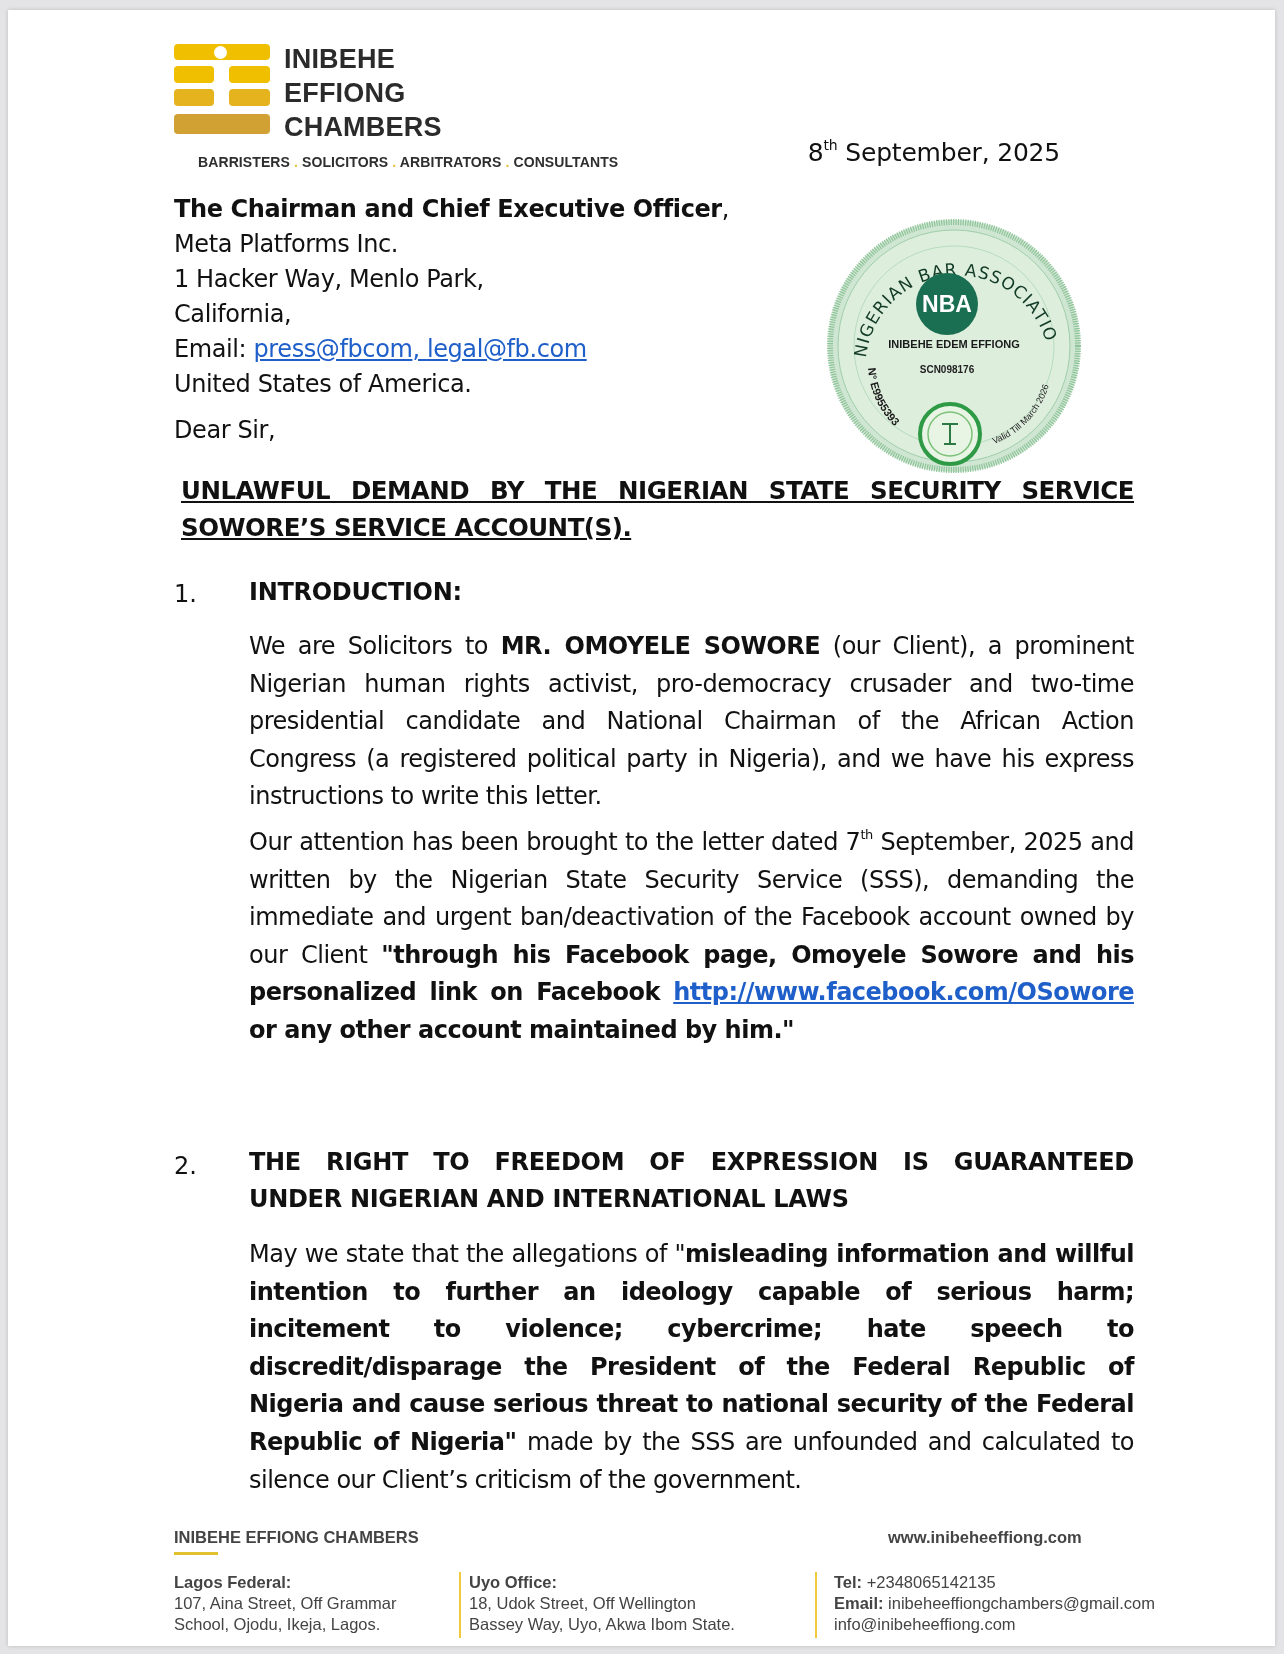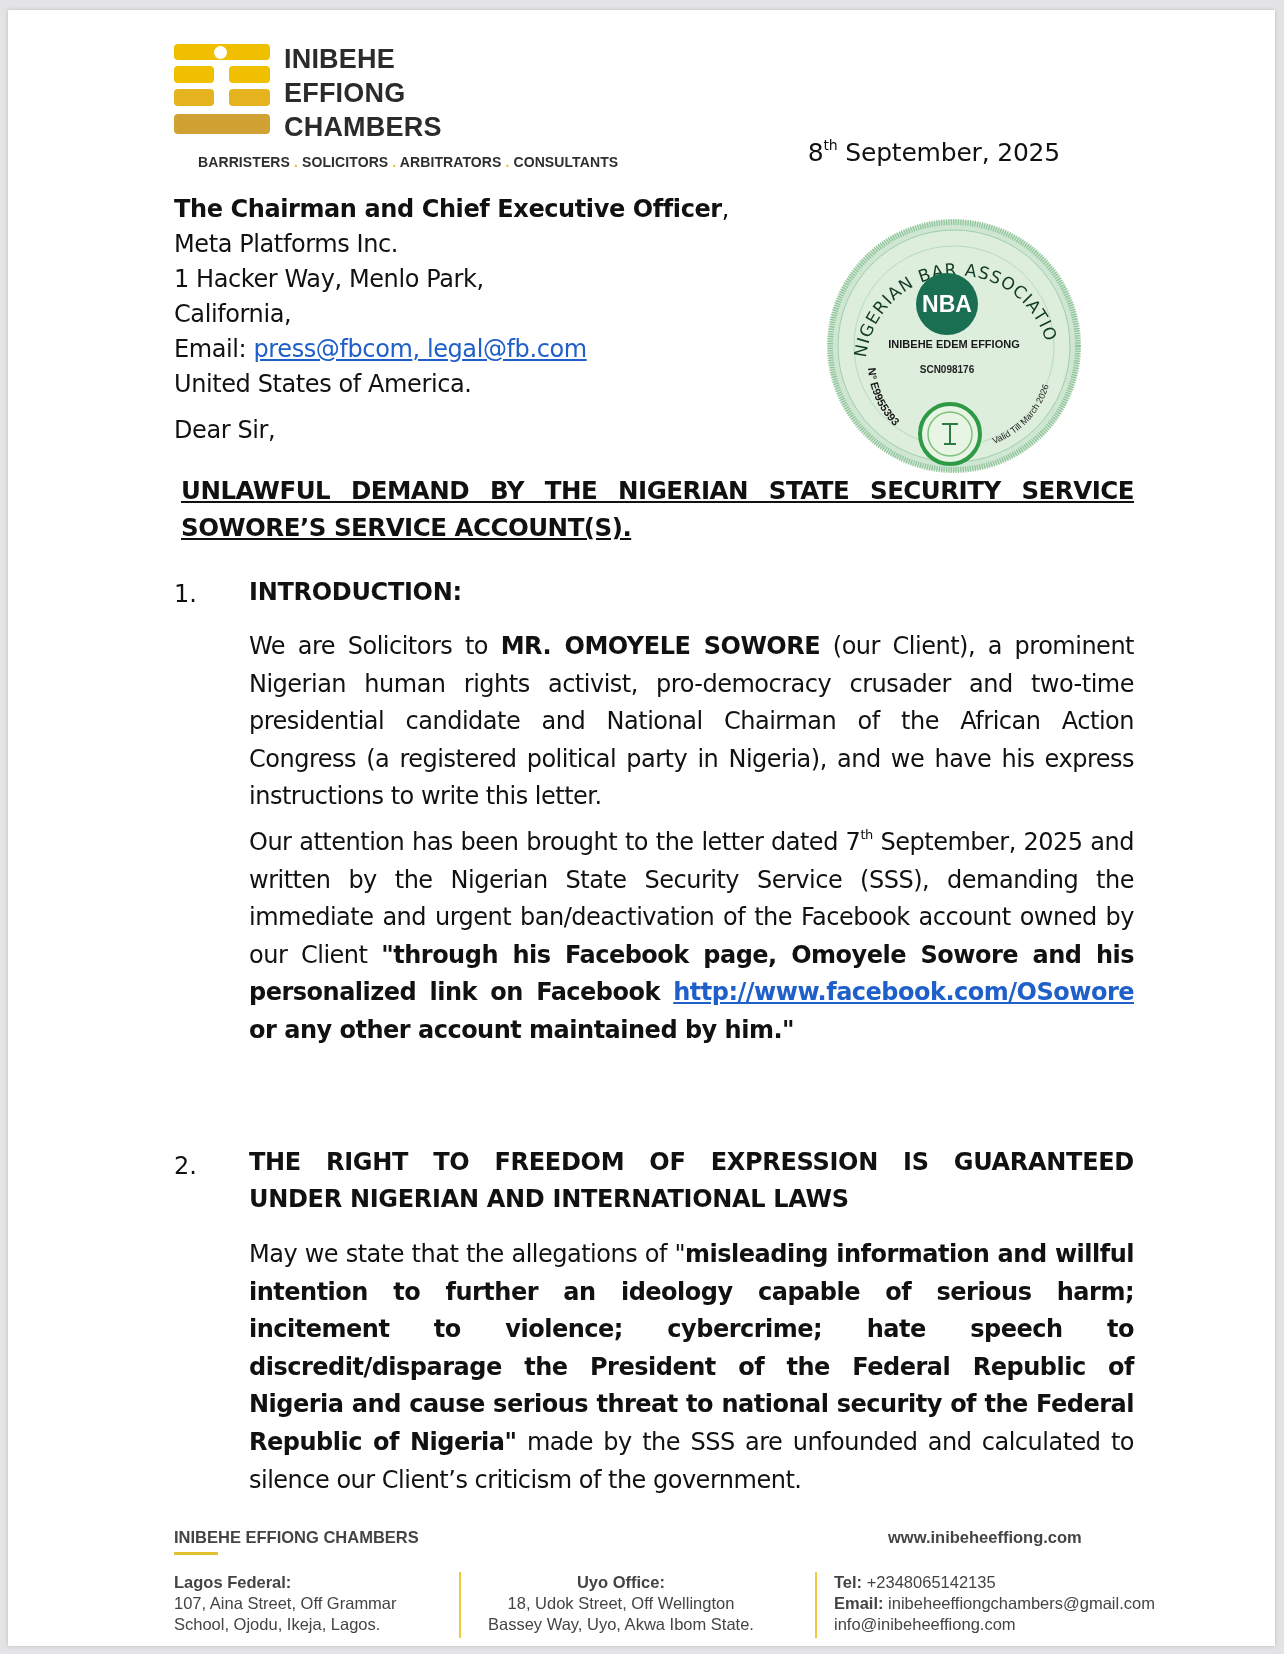--- a/index.html
+++ b/index.html
@@ -129,21 +129,21 @@
   <div class="foot-firm">INIBEHE EFFIONG CHAMBERS</div>
   <div class="foot-rule"></div>
   <div class="foot-web">www.inibeheeffiong.com</div>
 
   <div class="foot-col" style="left:166px;">
     <div><b>Lagos Federal:</b></div>
     <div>107, Aina Street, Off Grammar</div>
     <div>School, Ojodu, Ikeja, Lagos.</div>
   </div>
   <div class="vsep" style="left:451px;"></div>
-  <div class="foot-col" style="left:480px;text-align:center;">
+  <div class="foot-col" style="left:461px;">
     <div><b>Uyo Office:</b></div>
     <div>18, Udok Street, Off Wellington</div>
     <div>Bassey Way, Uyo, Akwa Ibom State.</div>
   </div>
   <div class="vsep" style="left:807px;"></div>
   <div class="foot-col" style="left:826px;">
     <div><b>Tel:</b><span> +2348065142135</span></div>
     <div><b>Email:</b><span> inibeheeffiongchambers@gmail.com</span></div>
     <div>info@inibeheeffiong.com</div>
   </div>

